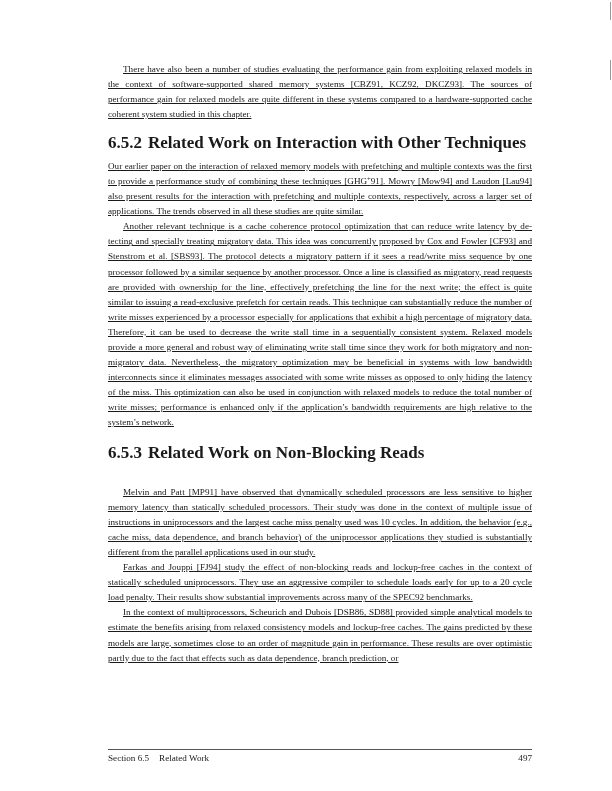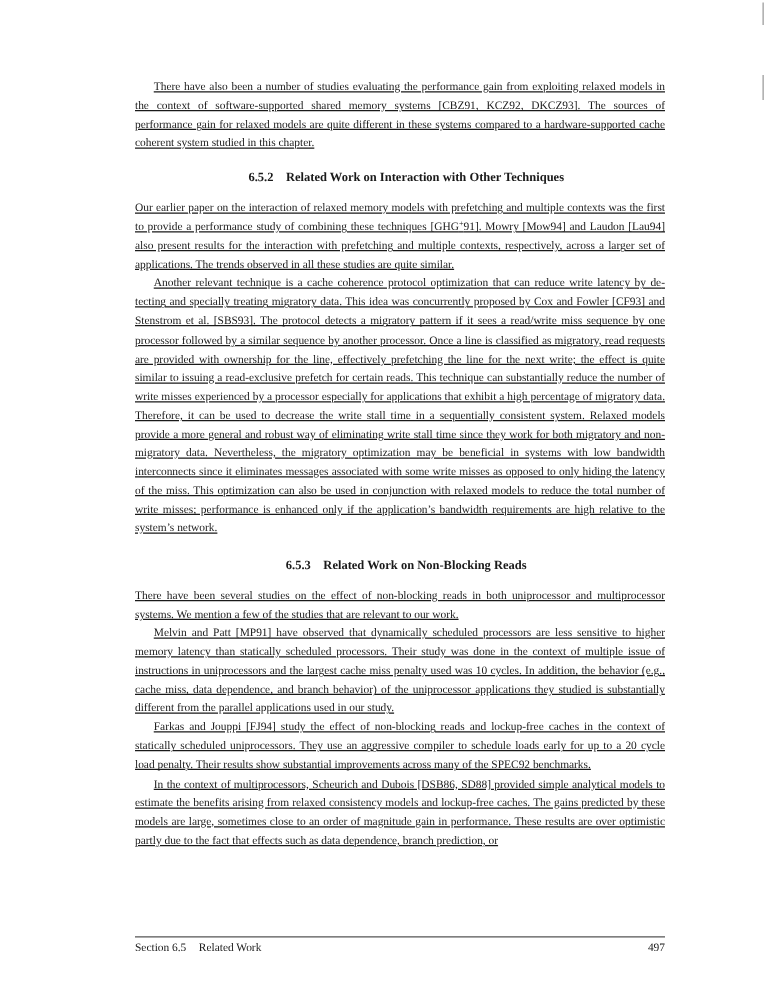--- a/index.html
+++ b/index.html
@@ -25,29 +25,28 @@
       margin: 0;
       font-size: 9.15px;
       line-height: 15.05px;
       text-align: justify;
       text-justify: inter-word;
       text-decoration: underline;
     }
     p.indent { text-indent: 15px; }
     h2 {
       margin: 0;
-      font-size: 10px;
+      font-size: 17px;
       font-weight: bold;
       line-height: 16px;
       font-family: "Liberation Serif", "DejaVu Serif", serif;
-      text-align: center;
     }
     h2 .num { display: inline-block; width: 40px; }
     .sec-1 { margin-top: 13px; margin-bottom: 8px; }
-    .sec-2 { margin-top: 15px; margin-bottom: 8px; }
+    .sec-2 { margin-top: 15px; margin-bottom: 24px; }
     sup { font-size: 6.5px; vertical-align: 3px; line-height: 0; }
     .footer {
       position: absolute;
       left: 108px;
       top: 749px;
       width: 424px;
       border-top: 0.8px solid #555;
       padding-top: 2px;
       font-size: 9.15px;
       line-height: 12px;
@@ -74,21 +73,20 @@
 
   <h2 class="sec-1">
     <span class="num">6.5.2</span><span>Related Work on Interaction with Other Techniques</span>
   </h2>
   <p><span>Our earlier paper on the interaction of relaxed memory models with prefetching and multiple contexts was the first to provide a performance study of combining these techniques [GHG</span><sup>+</sup><span>91]. Mowry [Mow94] and Laudon [Lau94] also present results for the interaction with prefetching and multiple contexts, respectively, across a larger set of applications. The trends observed in all these studies are quite similar.</span></p>
   <p class="indent">Another relevant technique is a cache coherence protocol optimization that can reduce write latency by de­tecting and specially treating migratory data. This idea was concurrently proposed by Cox and Fowler [CF93] and Stenstrom et al. [SBS93]. The protocol detects a migratory pattern if it sees a read/write miss sequence by one processor followed by a similar sequence by another processor. Once a line is classified as migratory, read requests are provided with ownership for the line, effectively prefetching the line for the next write; the effect is quite similar to issuing a read-exclusive prefetch for certain reads. This technique can substantially reduce the number of write misses experienced by a processor especially for applications that exhibit a high percentage of migratory data. Therefore, it can be used to decrease the write stall time in a sequentially consistent system. Relaxed models provide a more general and robust way of eliminating write stall time since they work for both migratory and non-migratory data. Nevertheless, the migratory optimization may be beneficial in systems with low bandwidth interconnects since it eliminates messages associated with some write misses as opposed to only hiding the latency of the miss. This optimization can also be used in con­junction with relaxed models to reduce the total number of write misses; performance is enhanced only if the application’s bandwidth requirements are high relative to the system’s network.</p>
 
   <h2 class="sec-2">
     <span class="num">6.5.3</span><span>Related Work on Non-Blocking Reads</span>
   </h2>
-  <p>There have been several studies on the effect of non-blocking reads in both uniprocessor and multiprocessor systems. We mention a few of the studies that are relevant to our work.</p>
   <p class="indent">Melvin and Patt [MP91] have observed that dynamically scheduled processors are less sensitive to higher memory latency than statically scheduled processors. Their study was done in the context of multiple issue of instructions in uniprocessors and the largest cache miss penalty used was 10 cycles. In addition, the behavior (e.g., cache miss, data dependence, and branch behavior) of the uniprocessor applications they studied is substantially different from the parallel applications used in our study.</p>
   <p class="indent">Farkas and Jouppi [FJ94] study the effect of non-blocking reads and lockup-free caches in the context of statically scheduled uniprocessors. They use an aggressive compiler to schedule loads early for up to a 20 cycle load penalty. Their results show substantial improvements across many of the SPEC92 benchmarks.</p>
   <p class="indent">In the context of multiprocessors, Scheurich and Dubois [DSB86, SD88] provided simple analytical models to estimate the benefits arising from relaxed consistency models and lockup-free caches. The gains predicted by these models are large, sometimes close to an order of magnitude gain in performance. These results are over optimistic partly due to the fact that effects such as data dependence, branch prediction, or</p>
 </div>
 
 <div class="footer">
   <div class="left">
     <span>Section 6.5</span><span>Related Work</span>
   </div>
   <span>497</span>

